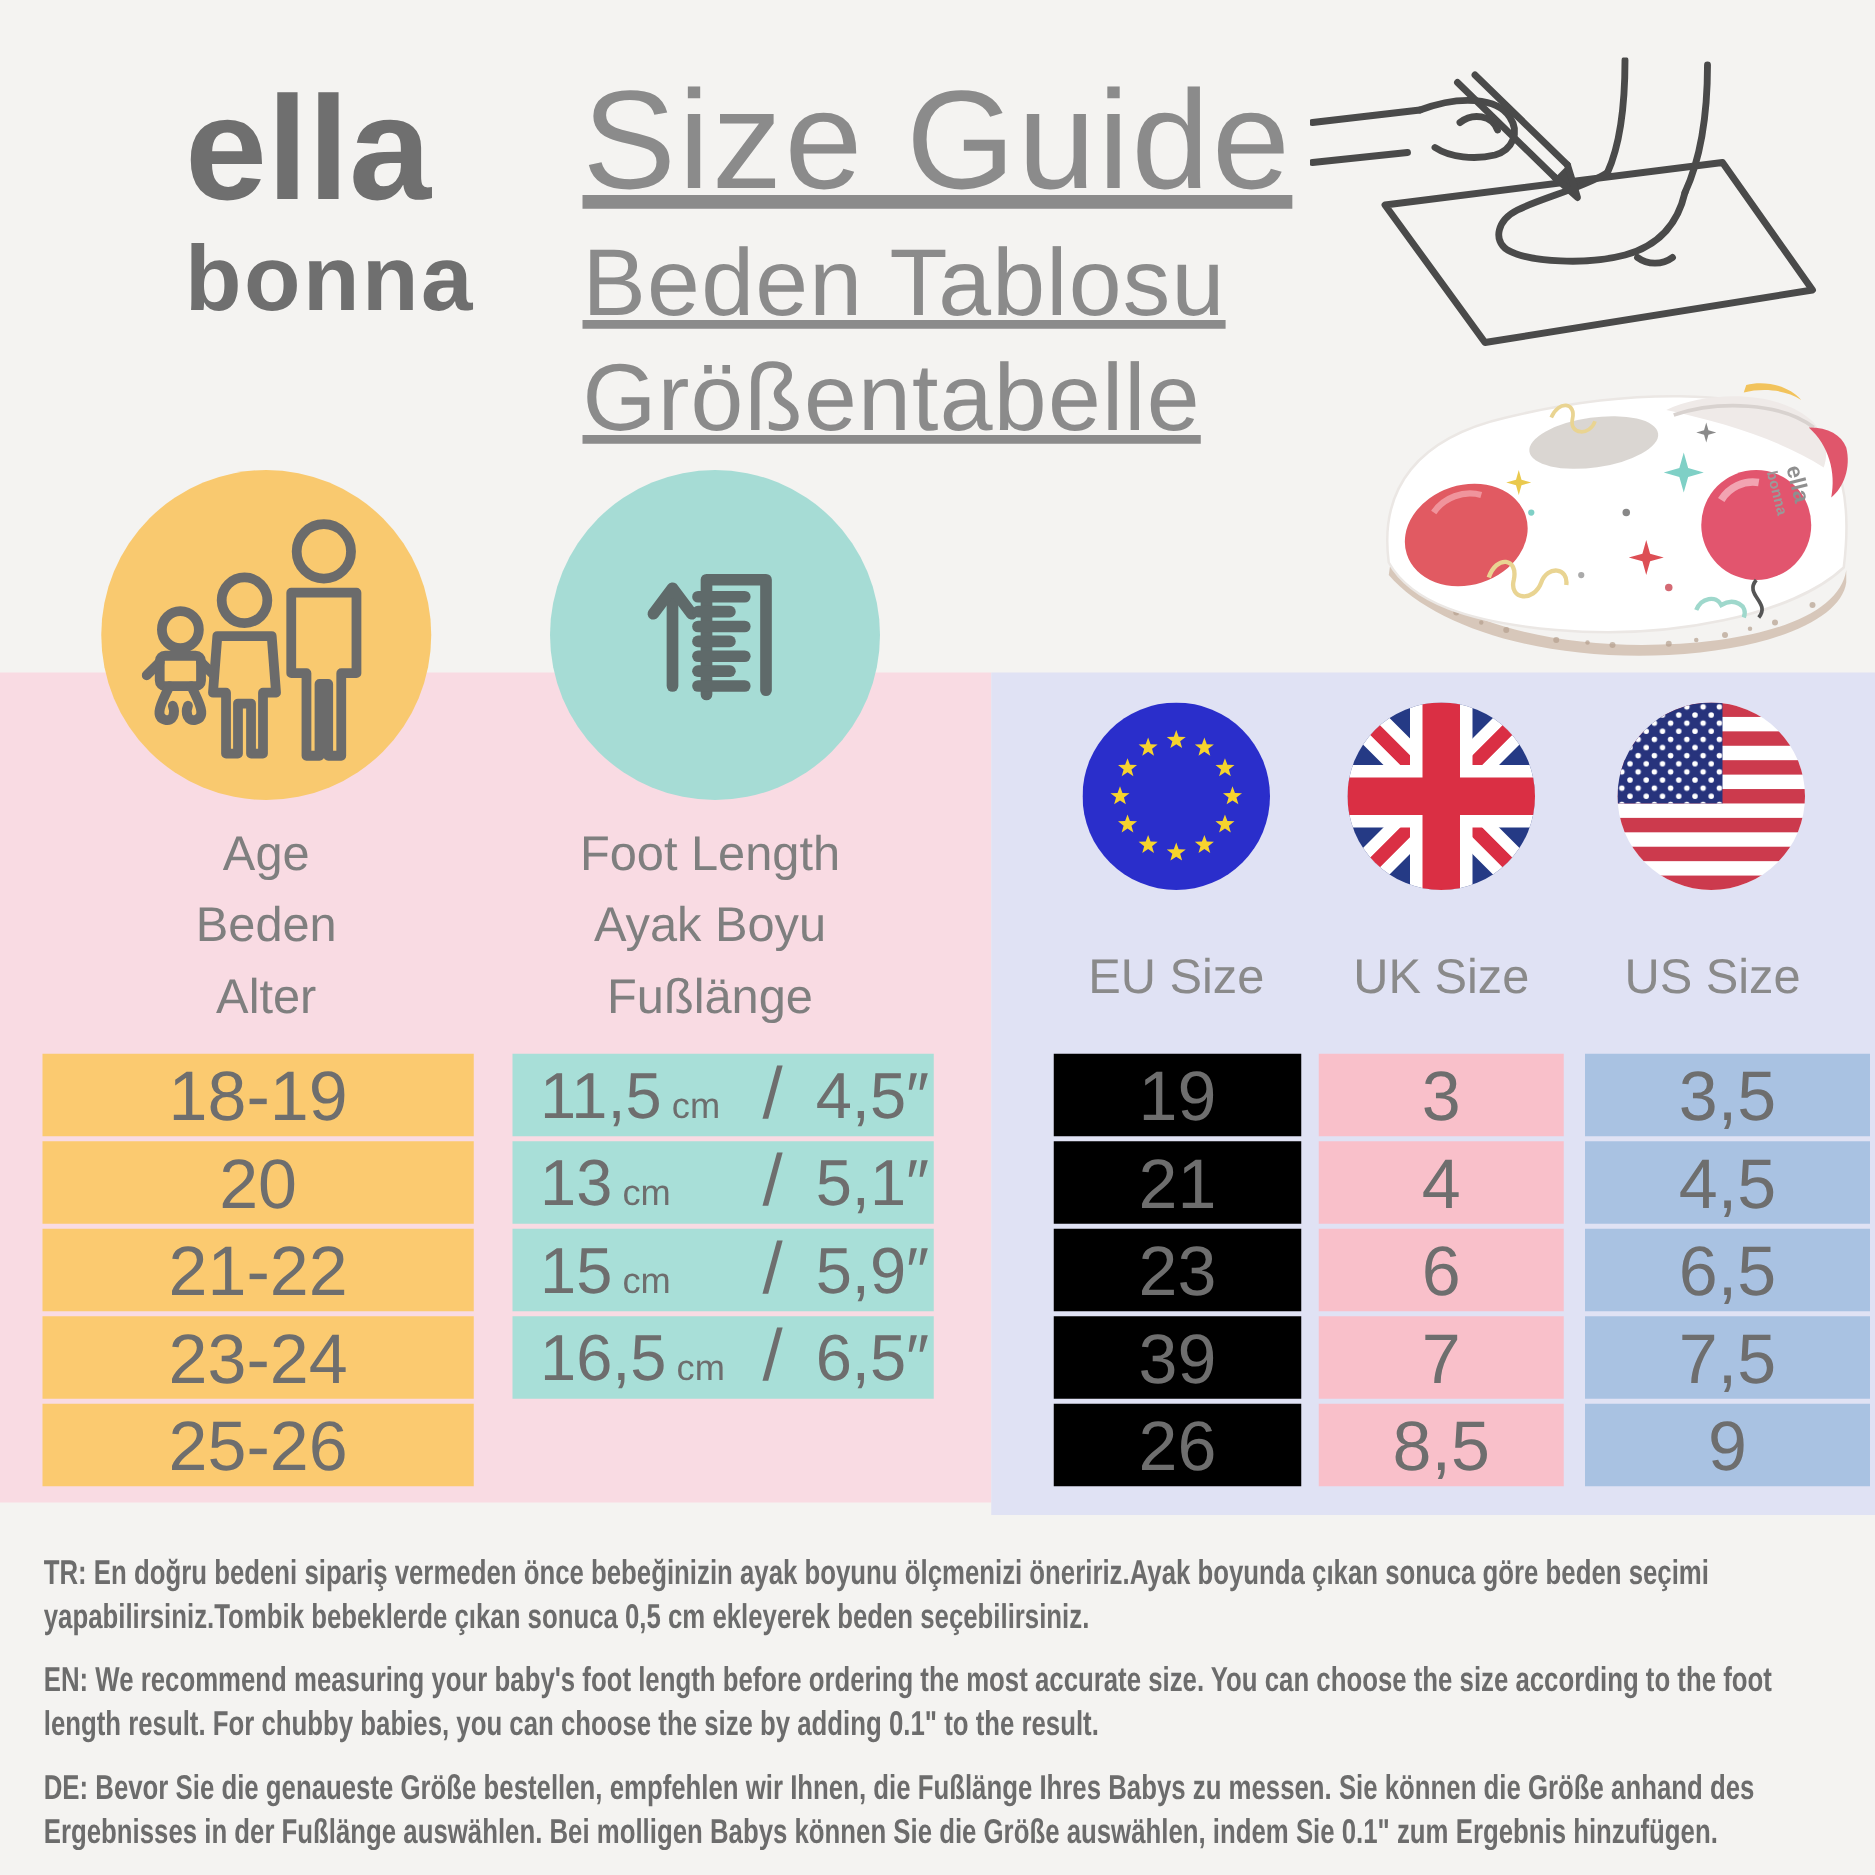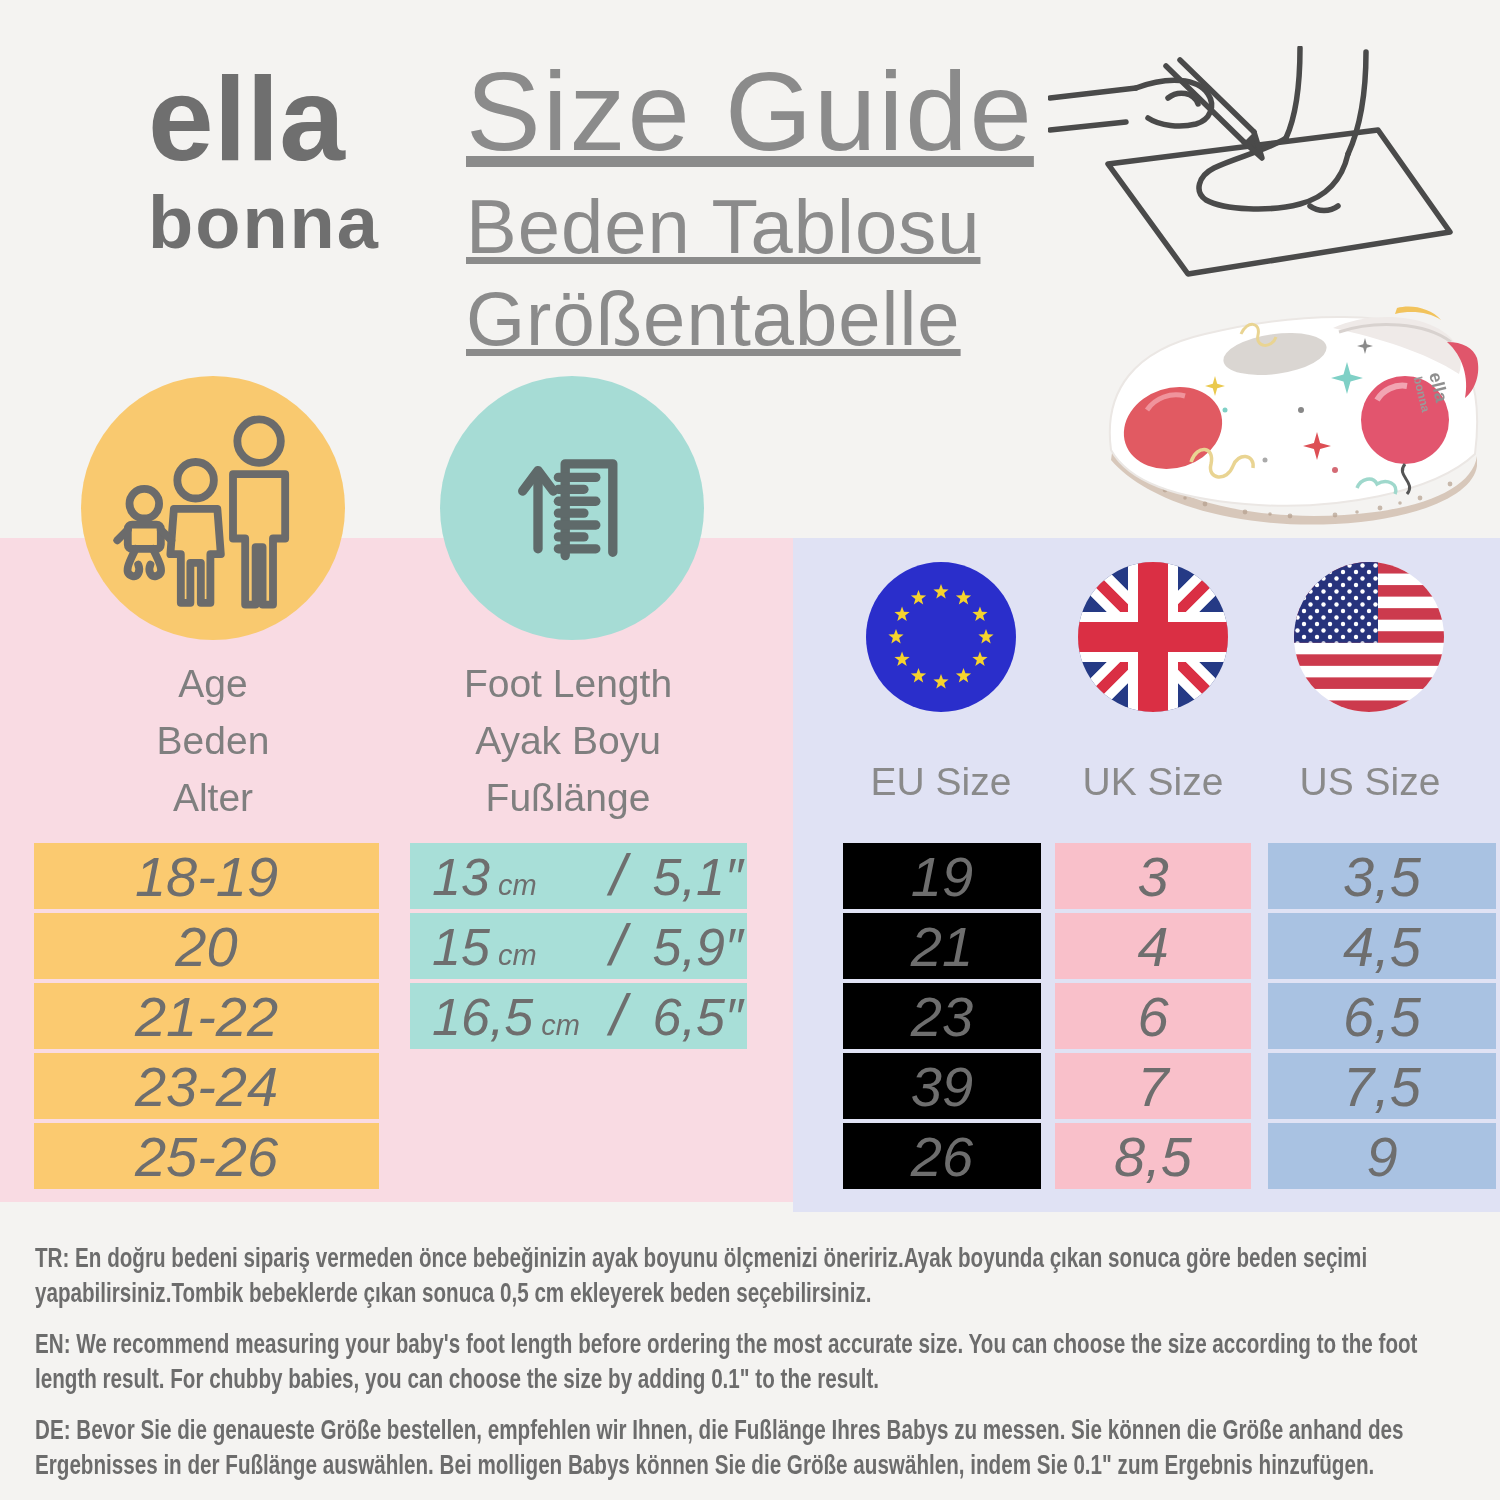--- a/index.html
+++ b/index.html
@@ -37,21 +37,21 @@
   .size-label.uk{left:1053px;}
   .size-label.us{left:1270px;}
 
   .col{position:absolute;top:843px;display:flex;flex-direction:column;gap:4px;}
   #age-col{left:34px;width:345px;}
   #foot-col{left:410px;width:337px;}
   #eu-col{left:843px;width:198px;}
   #uk-col{left:1055px;width:196px;}
   #us-col{left:1268px;width:228px;}
 
-  .cell{height:66px;display:flex;align-items:center;justify-content:center;font-size:56px;color:#6e6e6e;font-style:italic;}
+  .cell{height:66px;display:flex;align-items:center;justify-content:center;font-size:56px;color:#6e6e6e;}
   .cell.age{background:#fbca70;}
   .cell.eu{background:#000000;}
   .cell.uk{background:#f9c0ca;}
   .cell.us{background:#a9c2e2;}
   .cell.foot{background:#a8dfd8;display:block;line-height:64px;text-align:left;padding-left:22px;font-size:52px;white-space:nowrap;}
   .fleft{display:inline-block;width:178px;vertical-align:baseline;}
   .funit{font-size:29px;}
   .fslash{font-size:58px;}
   .finch{margin-left:12px;}
 
@@ -263,20 +263,21 @@
   <div class="size-label us">US Size</div>
 
   <div id="age-col" class="col">
       <div class="cell age">18-19</div>
       <div class="cell age">20</div>
       <div class="cell age">21-22</div>
       <div class="cell age">23-24</div>
       <div class="cell age">25-26</div>
     </div>
   <div id="foot-col" class="col">
+      <div class="cell foot"><span class="fleft"><span class="fnum">11,5</span><span class="funit"> cm</span></span><span class="fslash">/</span><span class="finch"> 4,5″</span></div>
       <div class="cell foot"><span class="fleft"><span class="fnum">13</span><span class="funit"> cm</span></span><span class="fslash">/</span><span class="finch"> 5,1″</span></div>
       <div class="cell foot"><span class="fleft"><span class="fnum">15</span><span class="funit"> cm</span></span><span class="fslash">/</span><span class="finch"> 5,9″</span></div>
       <div class="cell foot"><span class="fleft"><span class="fnum">16,5</span><span class="funit"> cm</span></span><span class="fslash">/</span><span class="finch"> 6,5″</span></div>
     </div>
   <div id="eu-col" class="col">
       <div class="cell eu">19</div>
       <div class="cell eu">21</div>
       <div class="cell eu">23</div>
       <div class="cell eu">39</div>
       <div class="cell eu">26</div>

